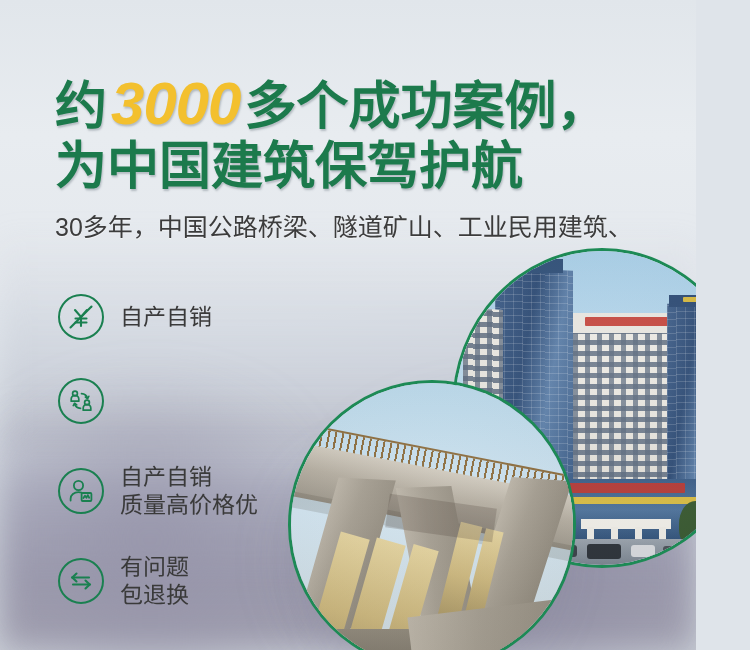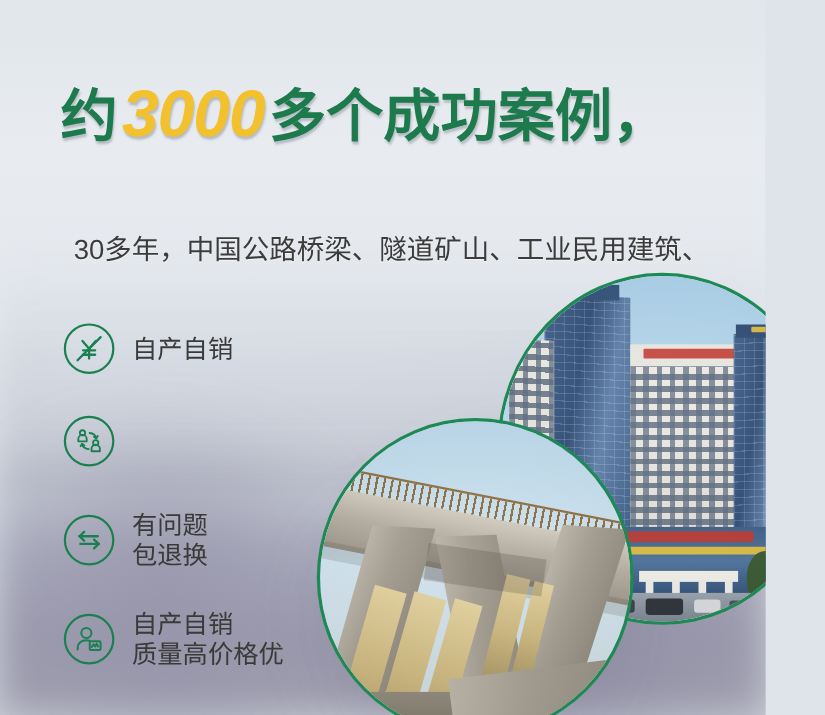--- a/index.html
+++ b/index.html
@@ -43,21 +43,20 @@
     letter-spacing:-1px;padding:0 4px;
     text-shadow:1px 2px 2px rgba(120,130,140,.45);
   }
   .hl-line2{margin-top:4px;}
 
   
   .subtitle{position:absolute;left:55px;top:208px;z-index:6;}
   .sub-line{
     font-size:25px;line-height:38px;color:#3c3c3c;white-space:nowrap;
     text-shadow:0 1px 1px rgba(255,255,255,.55);
-    margin-left:12px;
   }
 
   
   .features{position:absolute;left:58px;top:294px;z-index:7;}
   .feature{display:flex;align-items:center;height:46px;margin-bottom:32px;}
   .feature:last-child{margin-bottom:0;}
   .f-icon{
     width:46px;height:46px;flex:0 0 46px;border-radius:50%;
     border:2.5px solid #1a8050;display:flex;align-items:center;justify-content:center;
     box-sizing:border-box;
@@ -192,20 +191,21 @@
 
     <div class="br-gnd" style="left:0;top:246px;width:300px;height:60px;"></div>
     <div class="br-pier" style="left:120px;top:224px;width:170px;height:70px;transform:rotate(-7deg);"></div>
     <div class="noise"></div>
   </div>
 
   <div class="headline">
     <div class="hl-line">
       <span>约</span><span class="hl-num">3000</span><span>多个成功案例，</span>
     </div>
+    <div class="hl-line hl-line2">为中国建筑保驾护航</div>
   </div>
 
   <div class="subtitle">
     <div class="sub-line">30多年，中国公路桥梁、隧道矿山、工业民用建筑、</div>
   </div>
 
   <div class="features">
 
     <div class="feature">
       <span class="f-icon">
@@ -232,42 +232,42 @@
           <path d="M15.5 7.6c3 .2 5.3 2 6 4.6"></path>
           <path d="M19.4 11l2.1 1.6 1.3-2.3"></path>
           <path d="M14.6 22.3c-3.1-.2-5.4-2-6.1-4.6"></path>
           <path d="M10.7 18.9 8.6 17.3 7.3 19.6"></path>
         </svg>
       </span>
     </div>
 
     <div class="feature two-line">
       <span class="f-icon">
+        <svg width="30" height="30" viewBox="0 0 30 30" fill="none" stroke="#1a8050" stroke-width="1.8" stroke-linecap="round" stroke-linejoin="round">
+          <circle cx="12.5" cy="9.5" r="4.6"></circle>
+          <path d="M4.6 24.5v-1.8c0-3.9 3.5-6.6 7.9-6.6 1 0 2 .15 2.9.42"></path>
+          <rect x="15.6" y="17" width="9.8" height="8" rx="1"></rect>
+          <path d="M17.4 22.1l1.6-2.4 1.5 2 1.3-2.6 1.4 2.6"></path>
+        </svg>
+      </span>
+      <span class="f-text">
+        <div class="tl">自产自销</div>
+        <div class="tl2">质量高价格优</div>
+      </span>
+    </div>
+
+    <div class="feature two-line">
+      <span class="f-icon">
         <svg width="30" height="30" viewBox="0 0 30 30" fill="none" stroke="#1a8050" stroke-width="2.1" stroke-linecap="round" stroke-linejoin="round">
           <path d="M6 11.5h17"></path>
           <path d="M10.5 7.5 6.3 11.5l4.2 4"></path>
           <path d="M24 18.5H7"></path>
           <path d="M19.5 22.5l4.2-4-4.2-4"></path>
         </svg>
       </span>
       <span class="f-text">
         <div class="tl">有问题</div>
         <div class="tl2">包退换</div>
       </span>
     </div>
 
-    <div class="feature two-line">
-      <span class="f-icon">
-        <svg width="30" height="30" viewBox="0 0 30 30" fill="none" stroke="#1a8050" stroke-width="1.8" stroke-linecap="round" stroke-linejoin="round">
-          <circle cx="12.5" cy="9.5" r="4.6"></circle>
-          <path d="M4.6 24.5v-1.8c0-3.9 3.5-6.6 7.9-6.6 1 0 2 .15 2.9.42"></path>
-          <rect x="15.6" y="17" width="9.8" height="8" rx="1"></rect>
-          <path d="M17.4 22.1l1.6-2.4 1.5 2 1.3-2.6 1.4 2.6"></path>
-        </svg>
-      </span>
-      <span class="f-text">
-        <div class="tl">自产自销</div>
-        <div class="tl2">质量高价格优</div>
-      </span>
-    </div>
-
   </div>
 </div>
 
 </body></html>

